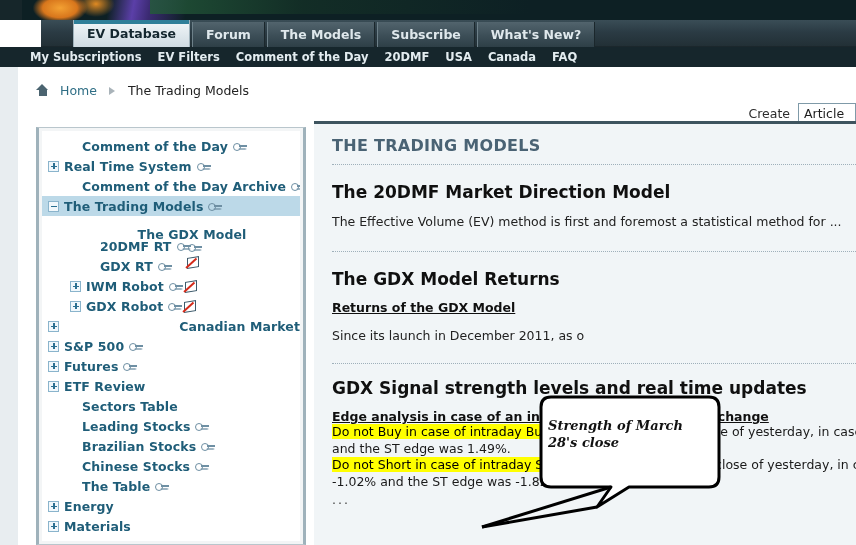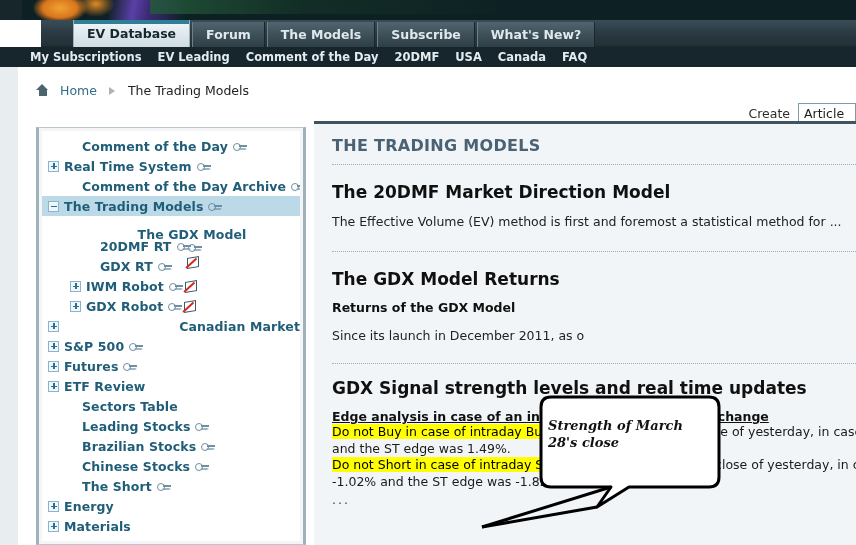--- a/index.html
+++ b/index.html
@@ -203,21 +203,21 @@
     border-bottom: 1px dotted #9fb0ba; margin: 9px 0 0 0;
   }
   .h2 {
     font-size: 17px; font-weight: bold; color: #101010; margin-top: 17px;
   }
   .p {
     font-size: 12.5px; color: #222; margin-top: 12px; white-space: nowrap;
   }
   .link-bold {
     font-size: 12.5px; font-weight: bold; color: #101010;
-    margin-top: 11px; display: inline-block; cursor: pointer;
+    text-decoration: underline; margin-top: 11px; display: inline-block; cursor: pointer;
   }
   .hl { background: #ffff00; color: #000; }
   .sig-line { font-size: 12.5px; color: #1a1a1a; line-height: 16.5px; white-space: nowrap; }
   .sig-wrap { margin-top: 3px; }
   .ellipsis { font-size: 12.5px; color: #444; margin-top: 2px; letter-spacing: 2px; }
 
   
   .callout {
     position: absolute; left: 222px; top: 271px; width: 175px; height: 82px;
     z-index: 40;
@@ -255,21 +255,21 @@
         <span>Subscribe</span>
       </div>
     <div class="tab">
         <span>What's New?</span>
       </div>
   </div>
 </div>
 
 <div class="subnav">
   <a>My Subscriptions</a>
-  <a>EV Leading</a>
+  <a>EV Filters</a>
   <a>Comment of the Day</a>
   <a>20DMF</a>
   <a>USA</a>
   <a>Canada</a>
   <a>FAQ</a>
 </div>
 
 <div class="page">
 
   <div class="breadcrumb">
@@ -368,21 +368,21 @@
           <span class="tree-label">Brazilian Stocks</span>
           <span class="key-icon"></span>
         </div>
         <div class="tree-item" style="padding-left: 24px;">
           <span class="tog spacer none"></span>
           <span class="tree-label">Chinese Stocks</span>
           <span class="key-icon"></span>
         </div>
         <div class="tree-item" style="padding-left: 24px;">
           <span class="tog spacer none"></span>
-          <span class="tree-label">The Short</span>
+          <span class="tree-label">The Table</span>
           <span class="key-icon"></span>
         </div>
         <div class="tree-item" style="padding-left: 6px;">
           <span class="tog plus"></span>
           <span class="tree-label">Energy</span>
         </div>
         <div class="tree-item" style="padding-left: 6px;">
           <span class="tog plus"></span>
           <span class="tree-label">Materials</span>
         </div>

